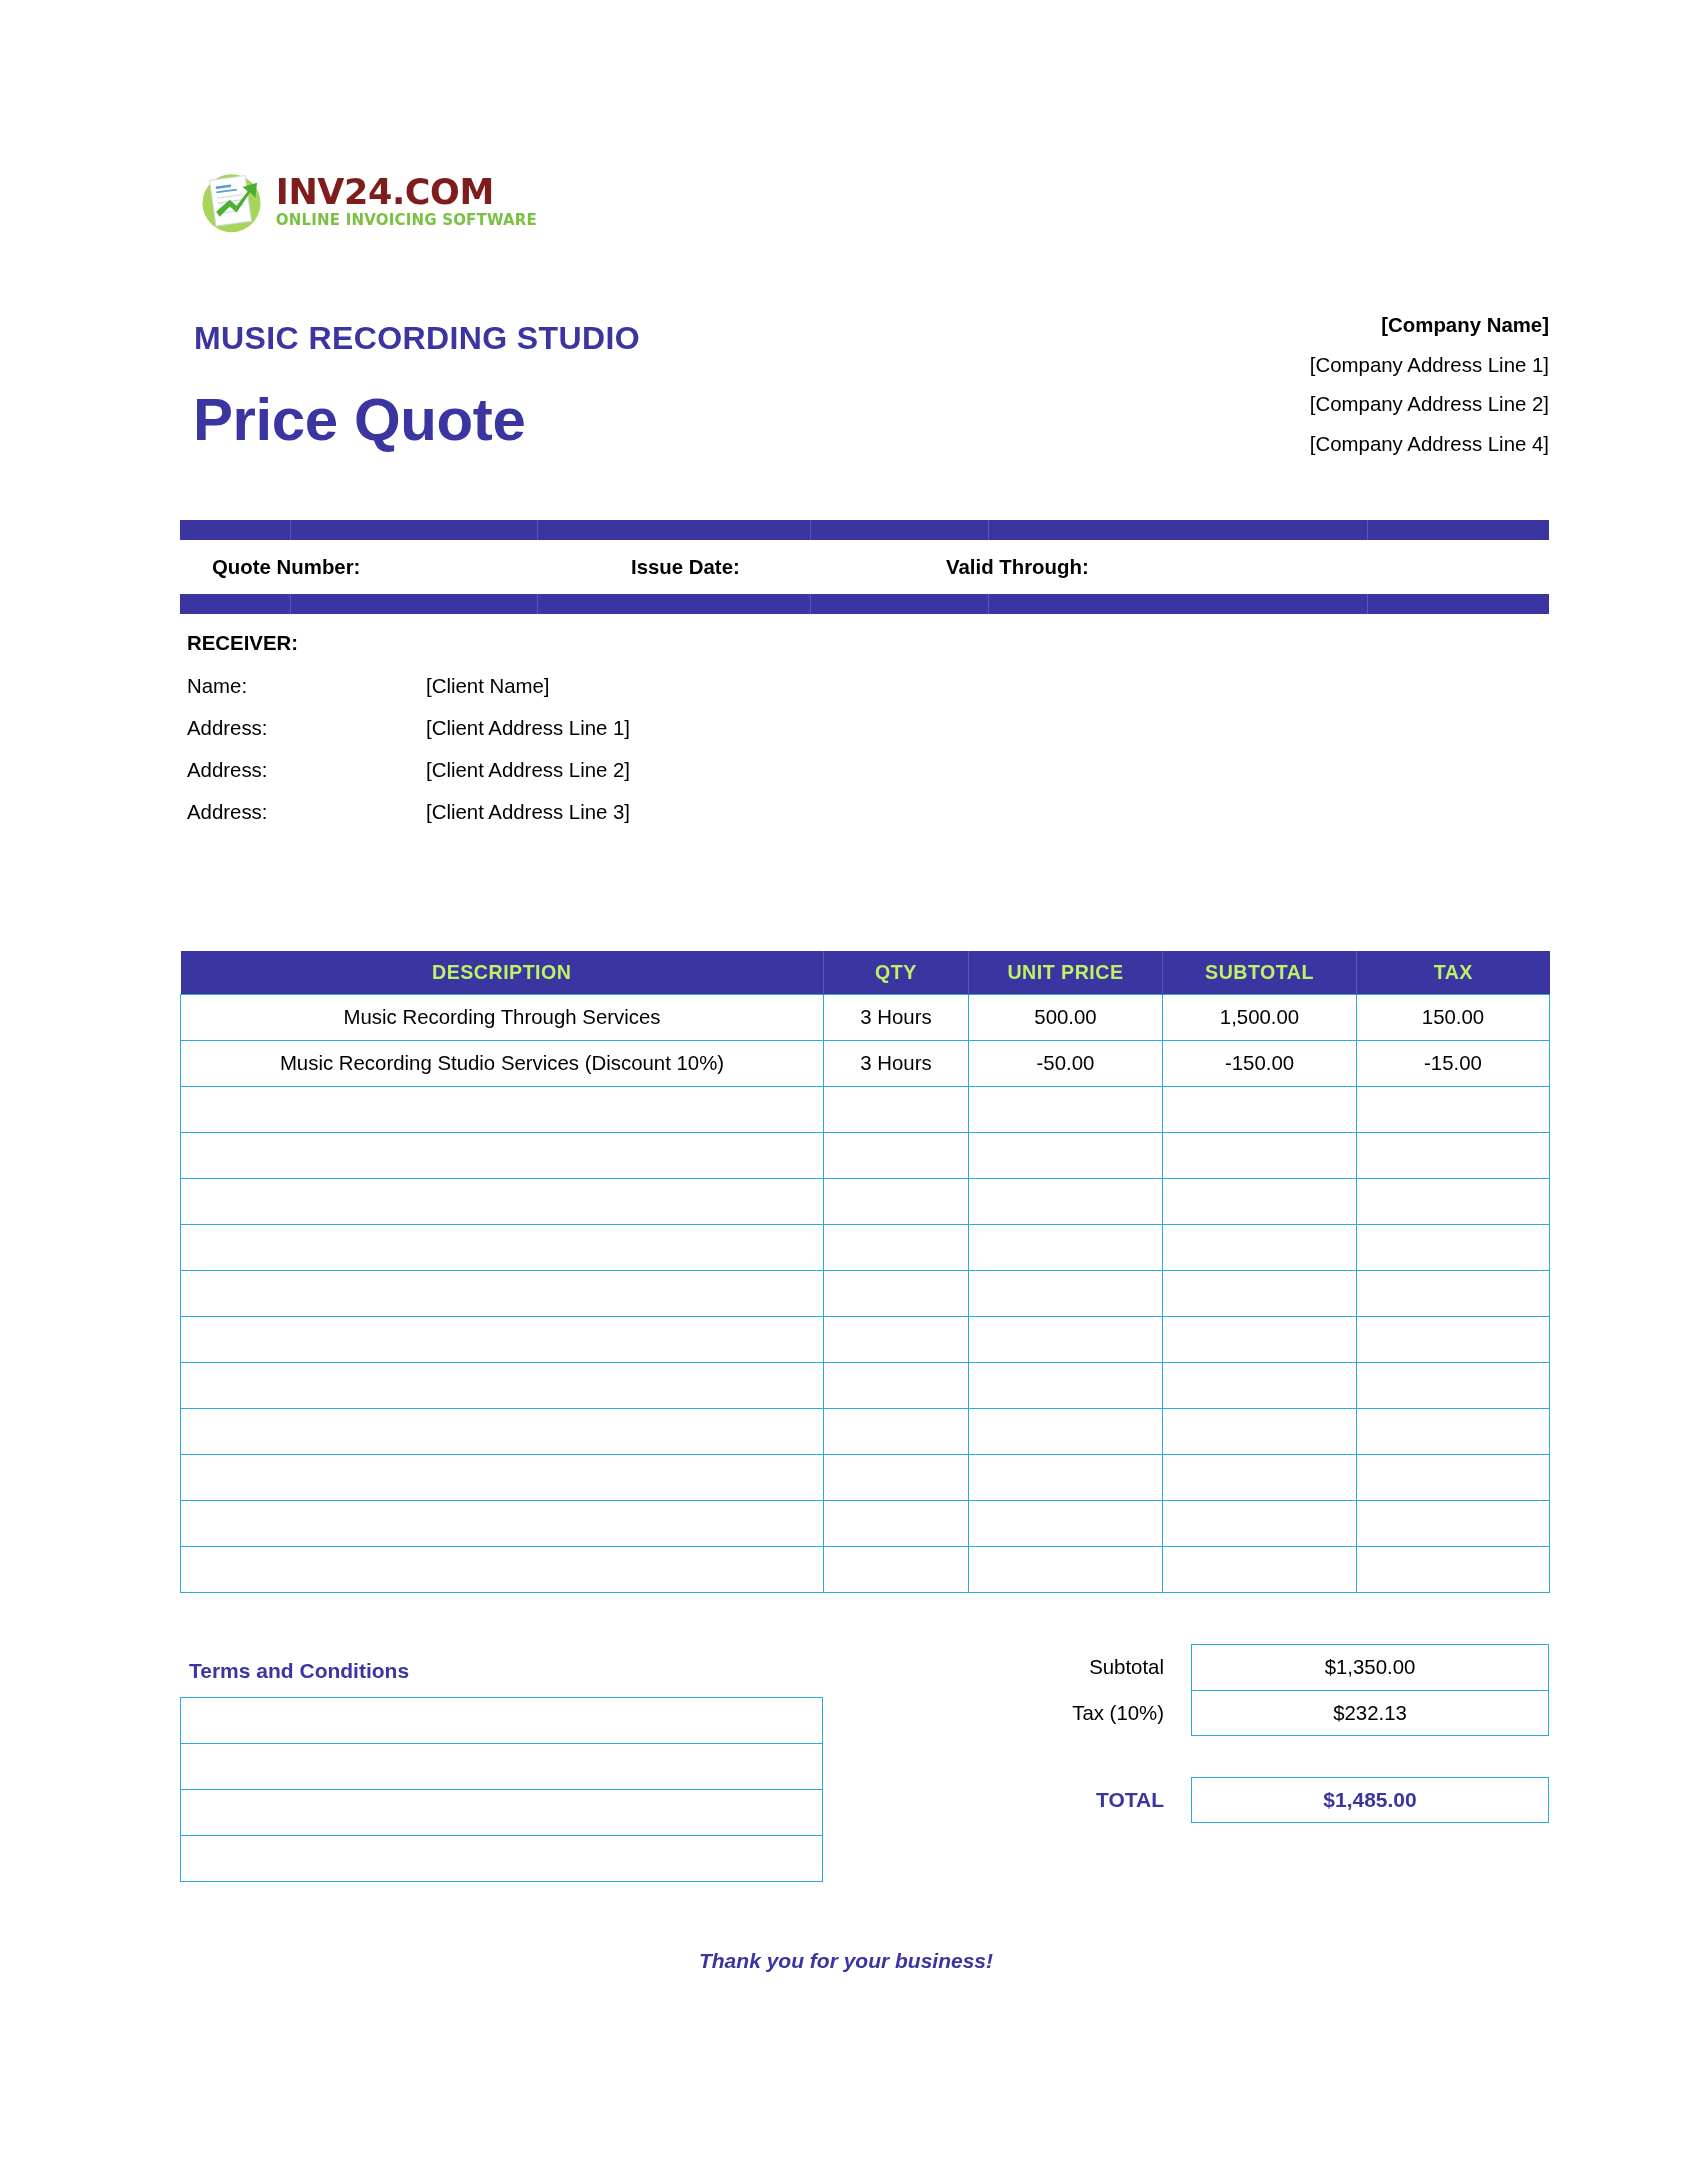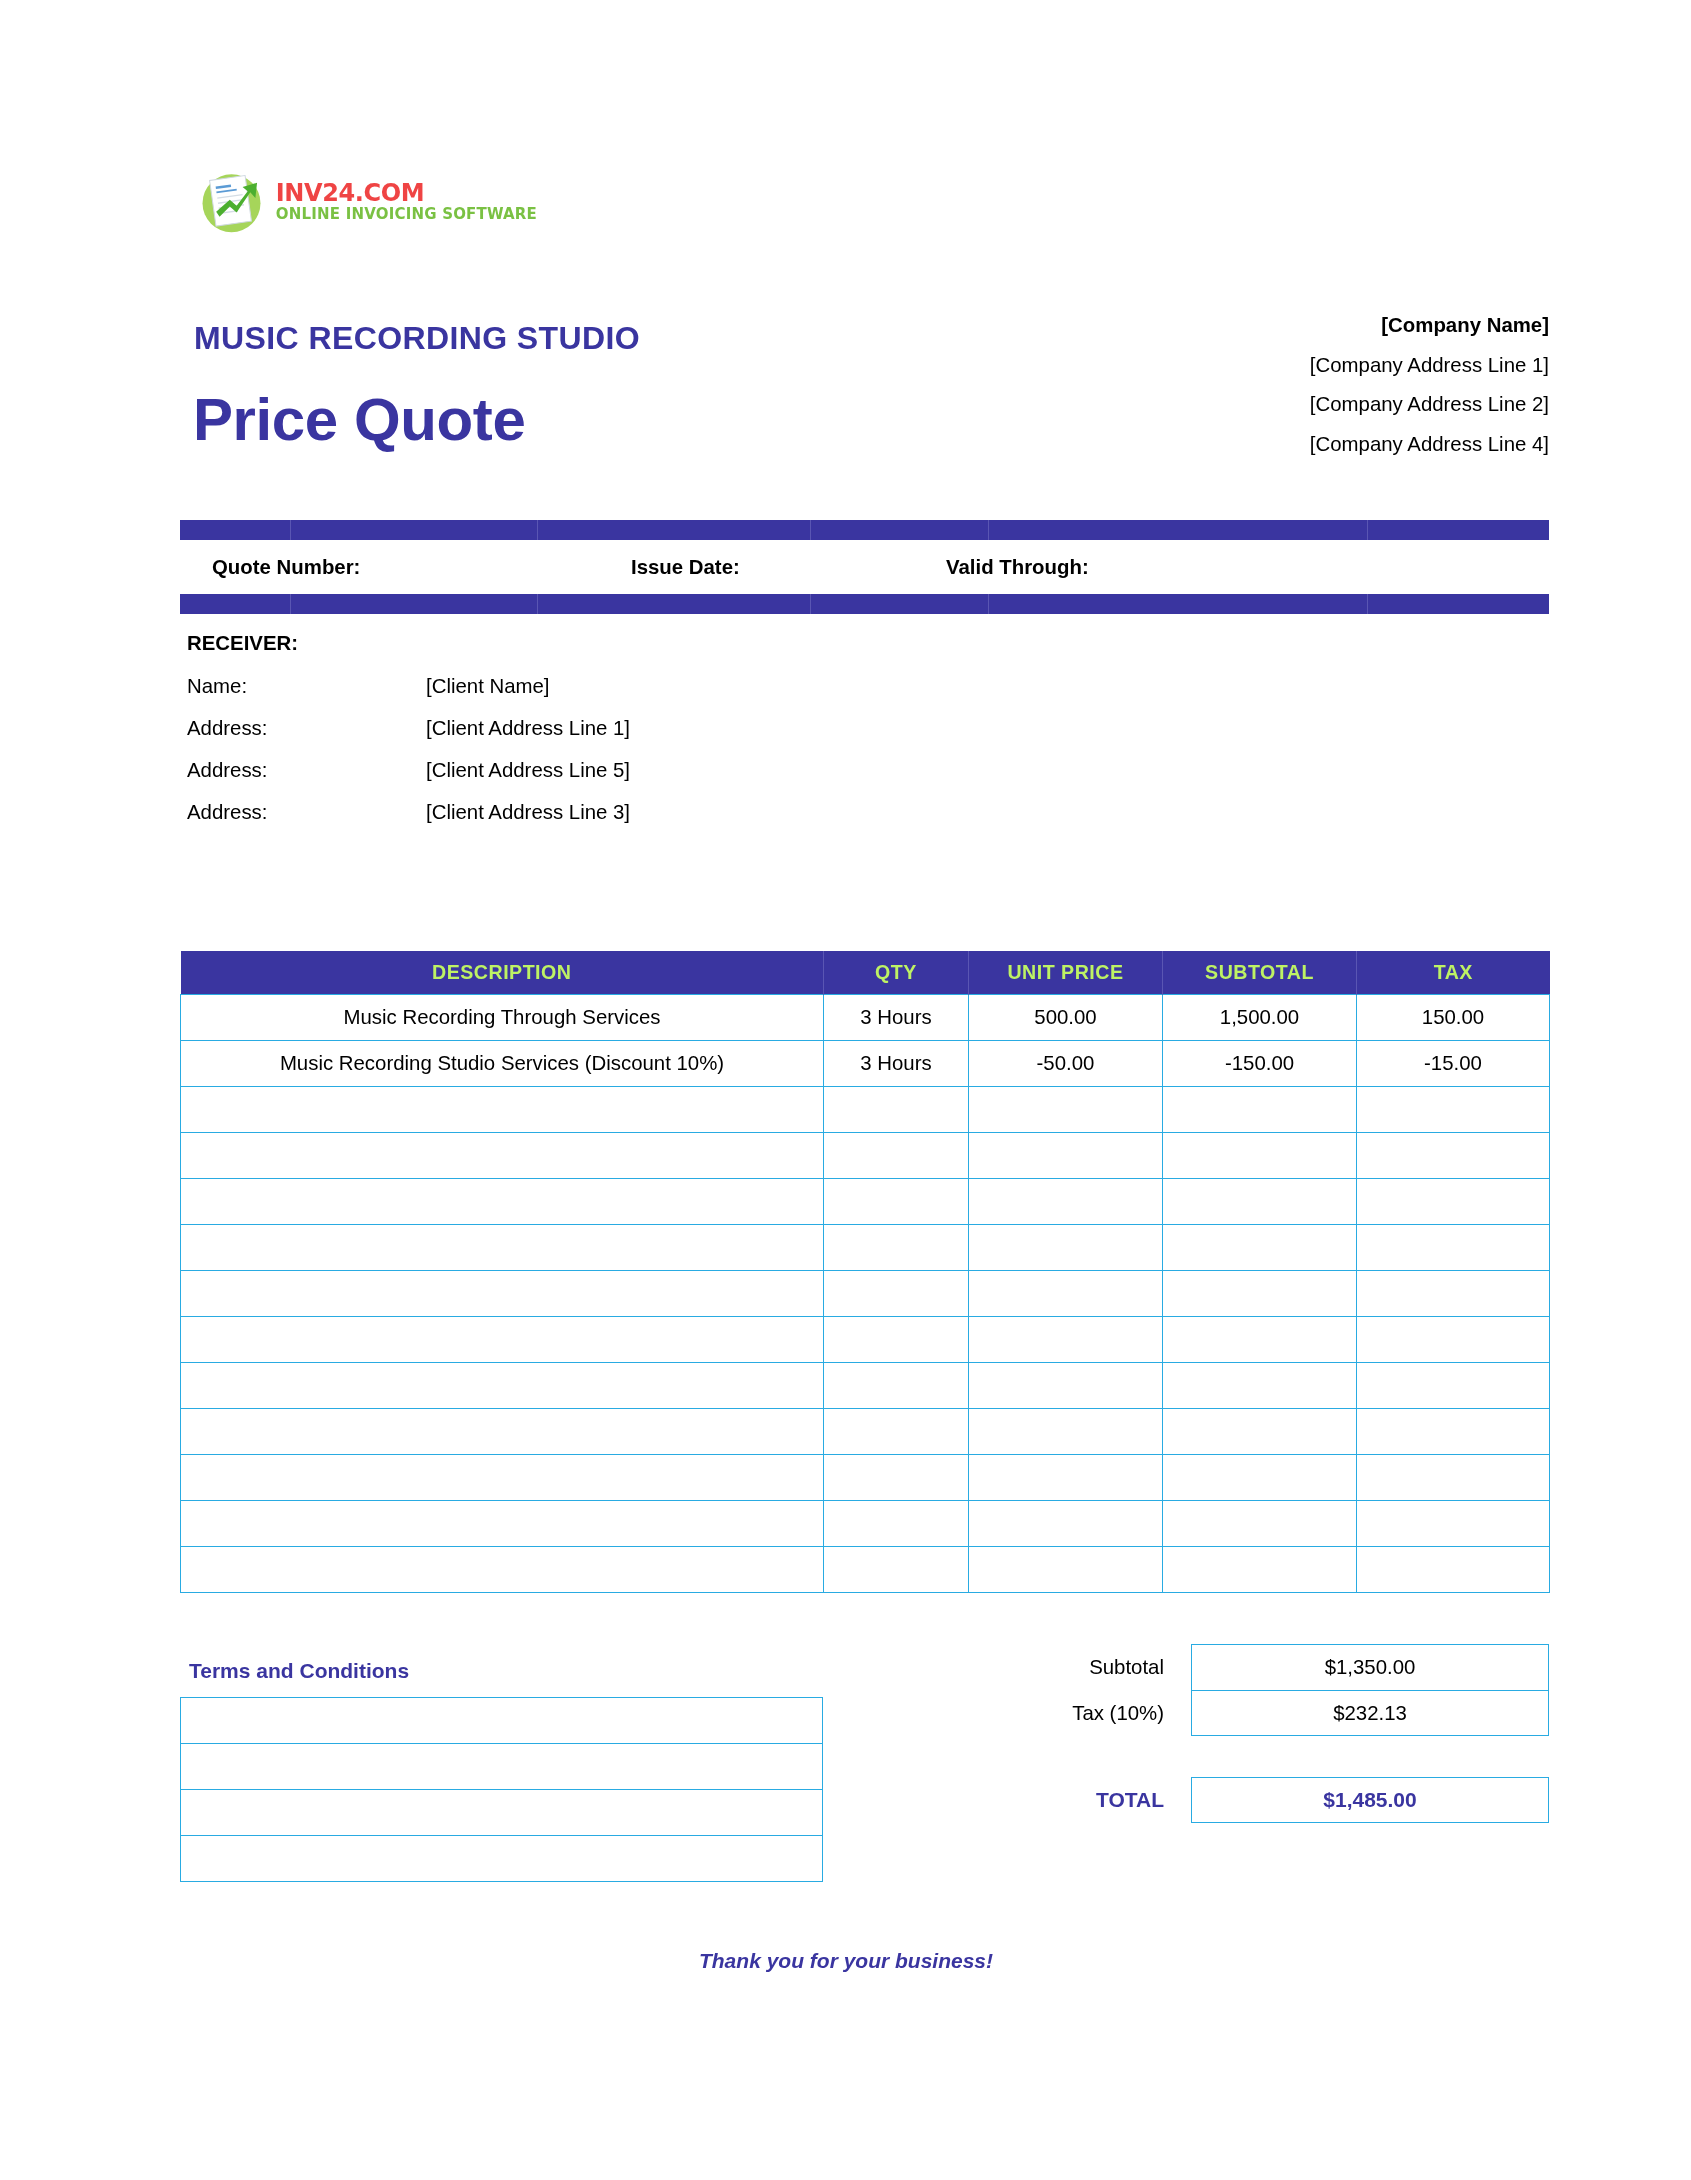--- a/index.html
+++ b/index.html
@@ -28,23 +28,23 @@
     gap: 6.8px;
   }
   .logo-mark {
     position: relative;
     width: 75px;
     height: 75px;
     flex: 0 0 75px;
   }
   .logo-wordmark { display: flex; flex-direction: column; justify-content: center; }
   .logo-name {
-    font-size: 24px;
-    font-weight: bold;
-    color: #ef4444;
+    font-size: 35px;
+    font-weight: bold;
+    color: #7f1d1d;
     letter-spacing: -0.4px;
     line-height: 1;
     font-family: "DejaVu Sans", sans-serif;
   }
   .logo-tagline {
     font-size: 15px;
     font-weight: bold;
     color: #7ac143;
     letter-spacing: 0.2px;
     line-height: 1;
@@ -353,21 +353,21 @@
         <div class="receiver-row">
           <div class="receiver-key">Name:</div>
           <div class="receiver-val">[Client Name]</div>
         </div>
         <div class="receiver-row">
           <div class="receiver-key">Address:</div>
           <div class="receiver-val">[Client Address Line 1]</div>
         </div>
         <div class="receiver-row">
           <div class="receiver-key">Address:</div>
-          <div class="receiver-val">[Client Address Line 5]</div>
+          <div class="receiver-val">[Client Address Line 2]</div>
         </div>
         <div class="receiver-row">
           <div class="receiver-key">Address:</div>
           <div class="receiver-val">[Client Address Line 3]</div>
         </div>
       </div>
   </div>
 
   <table class="items-table">
     <thead>

